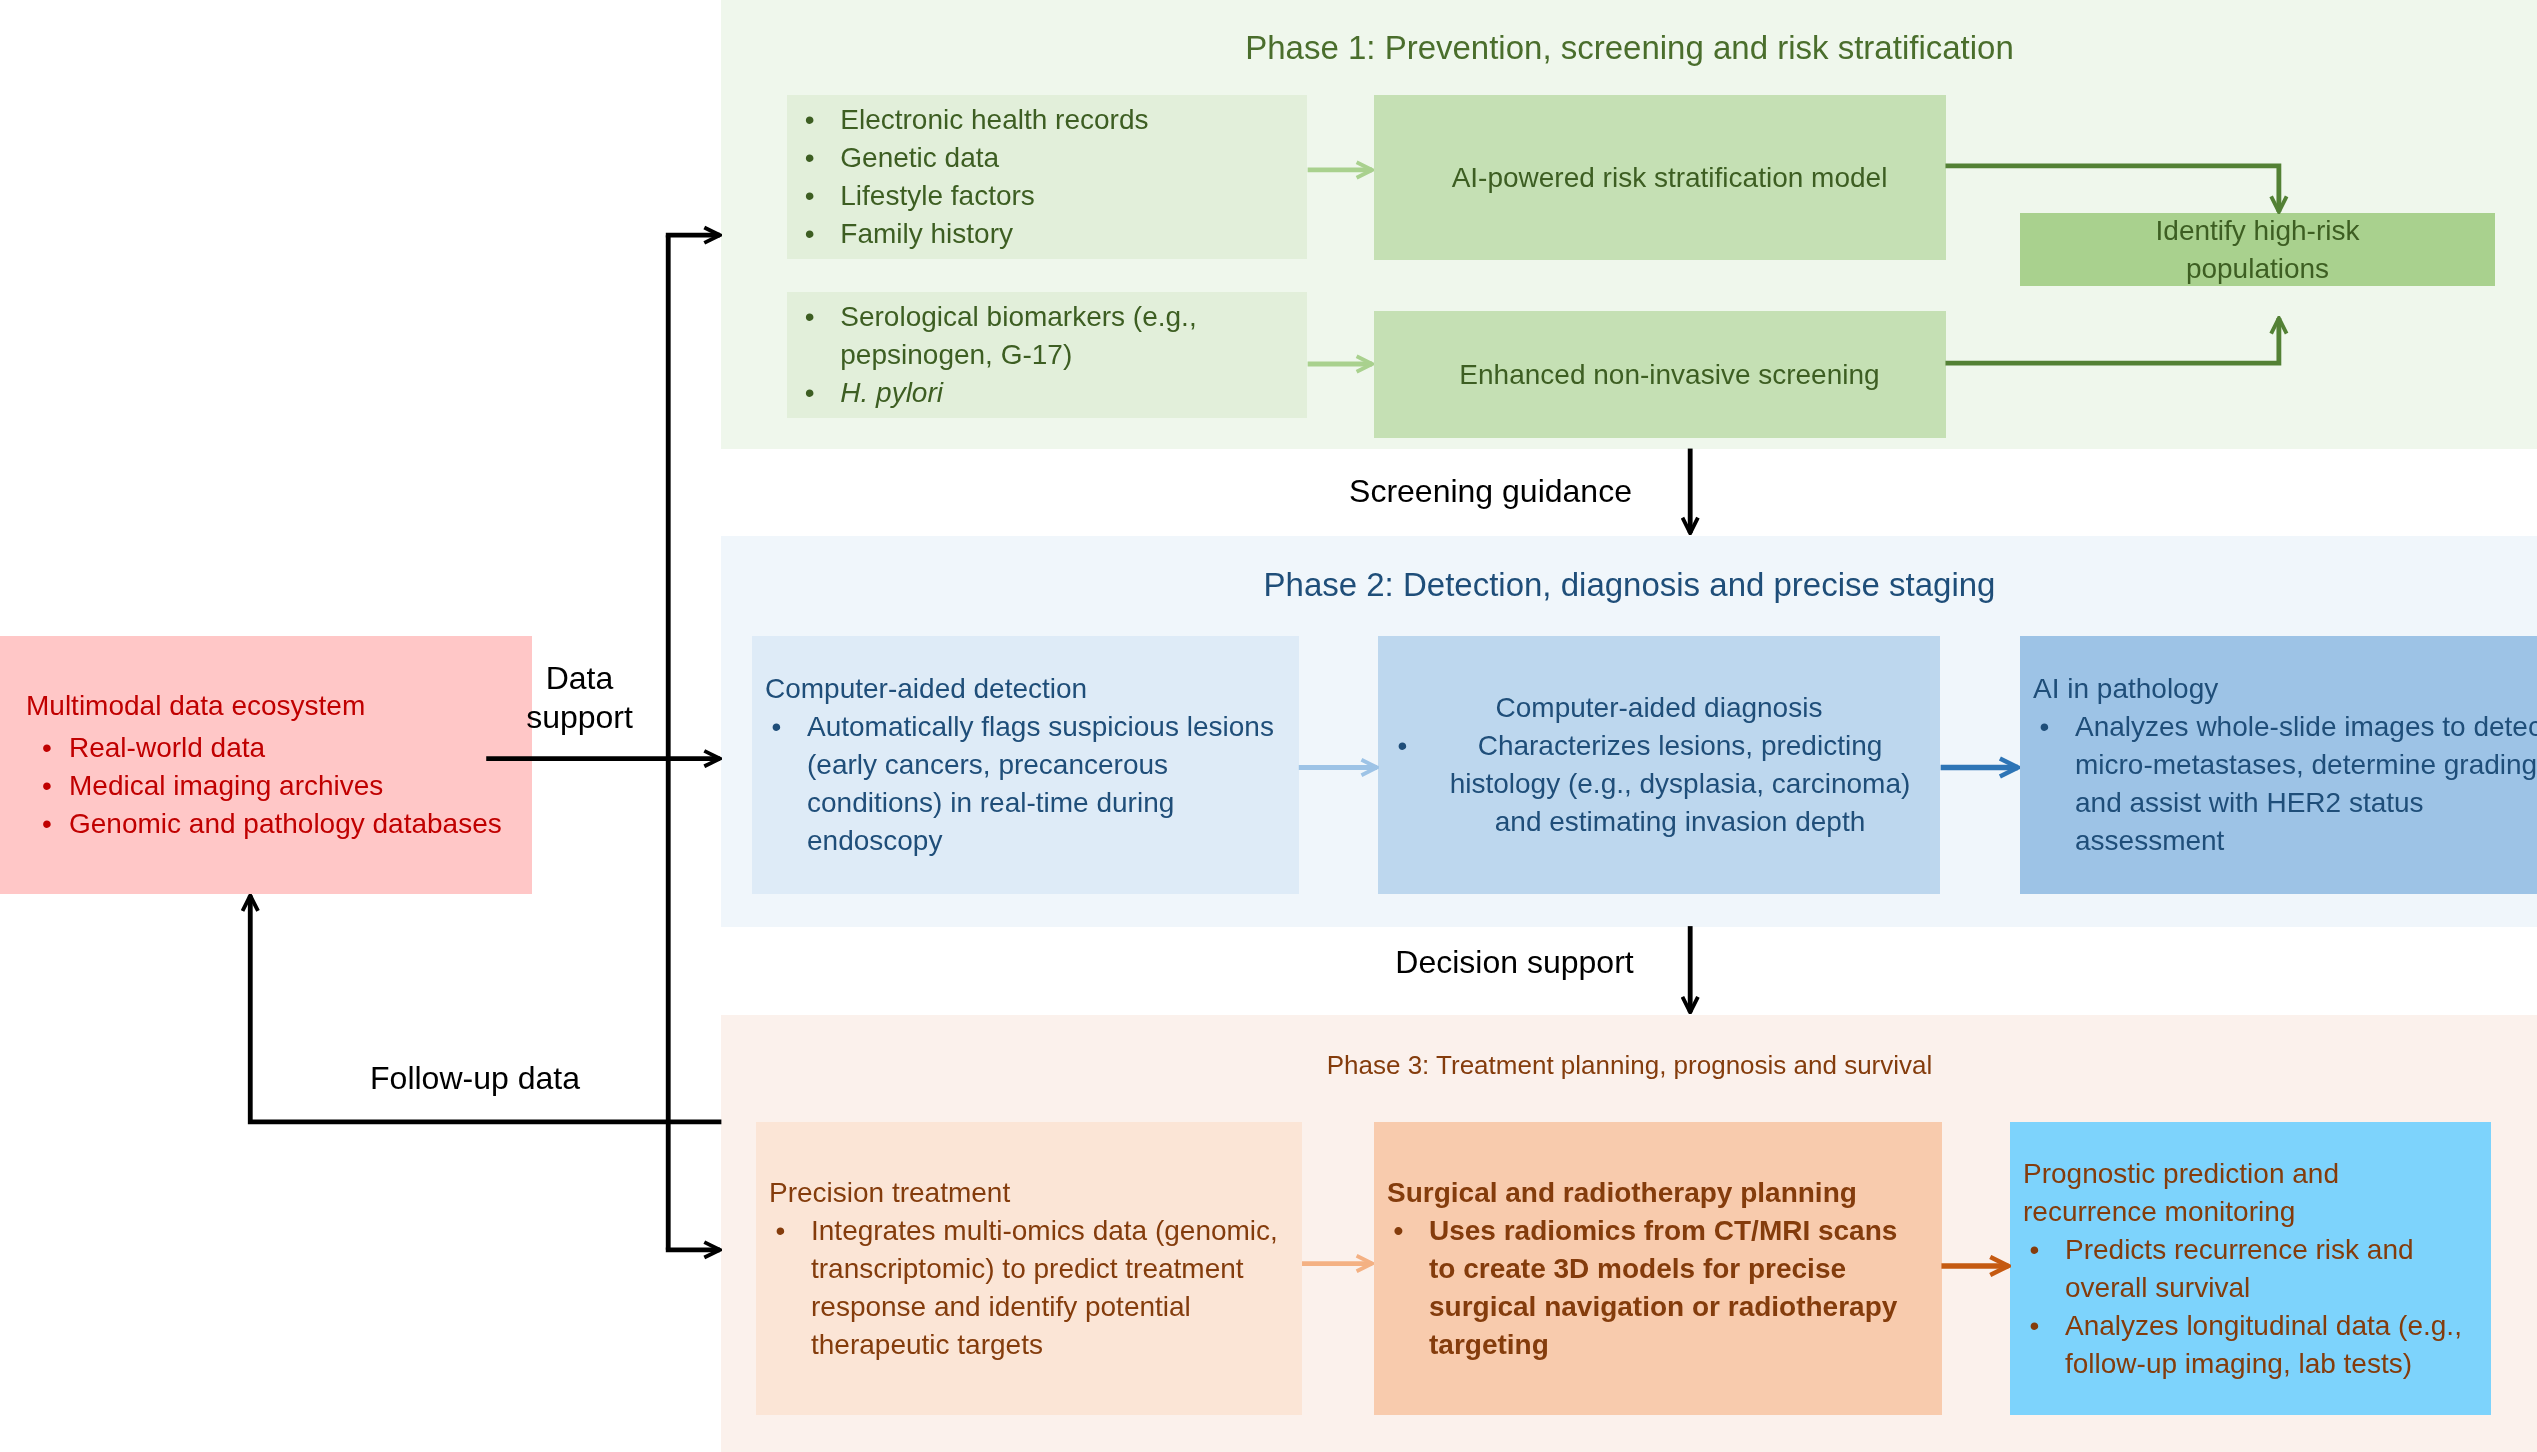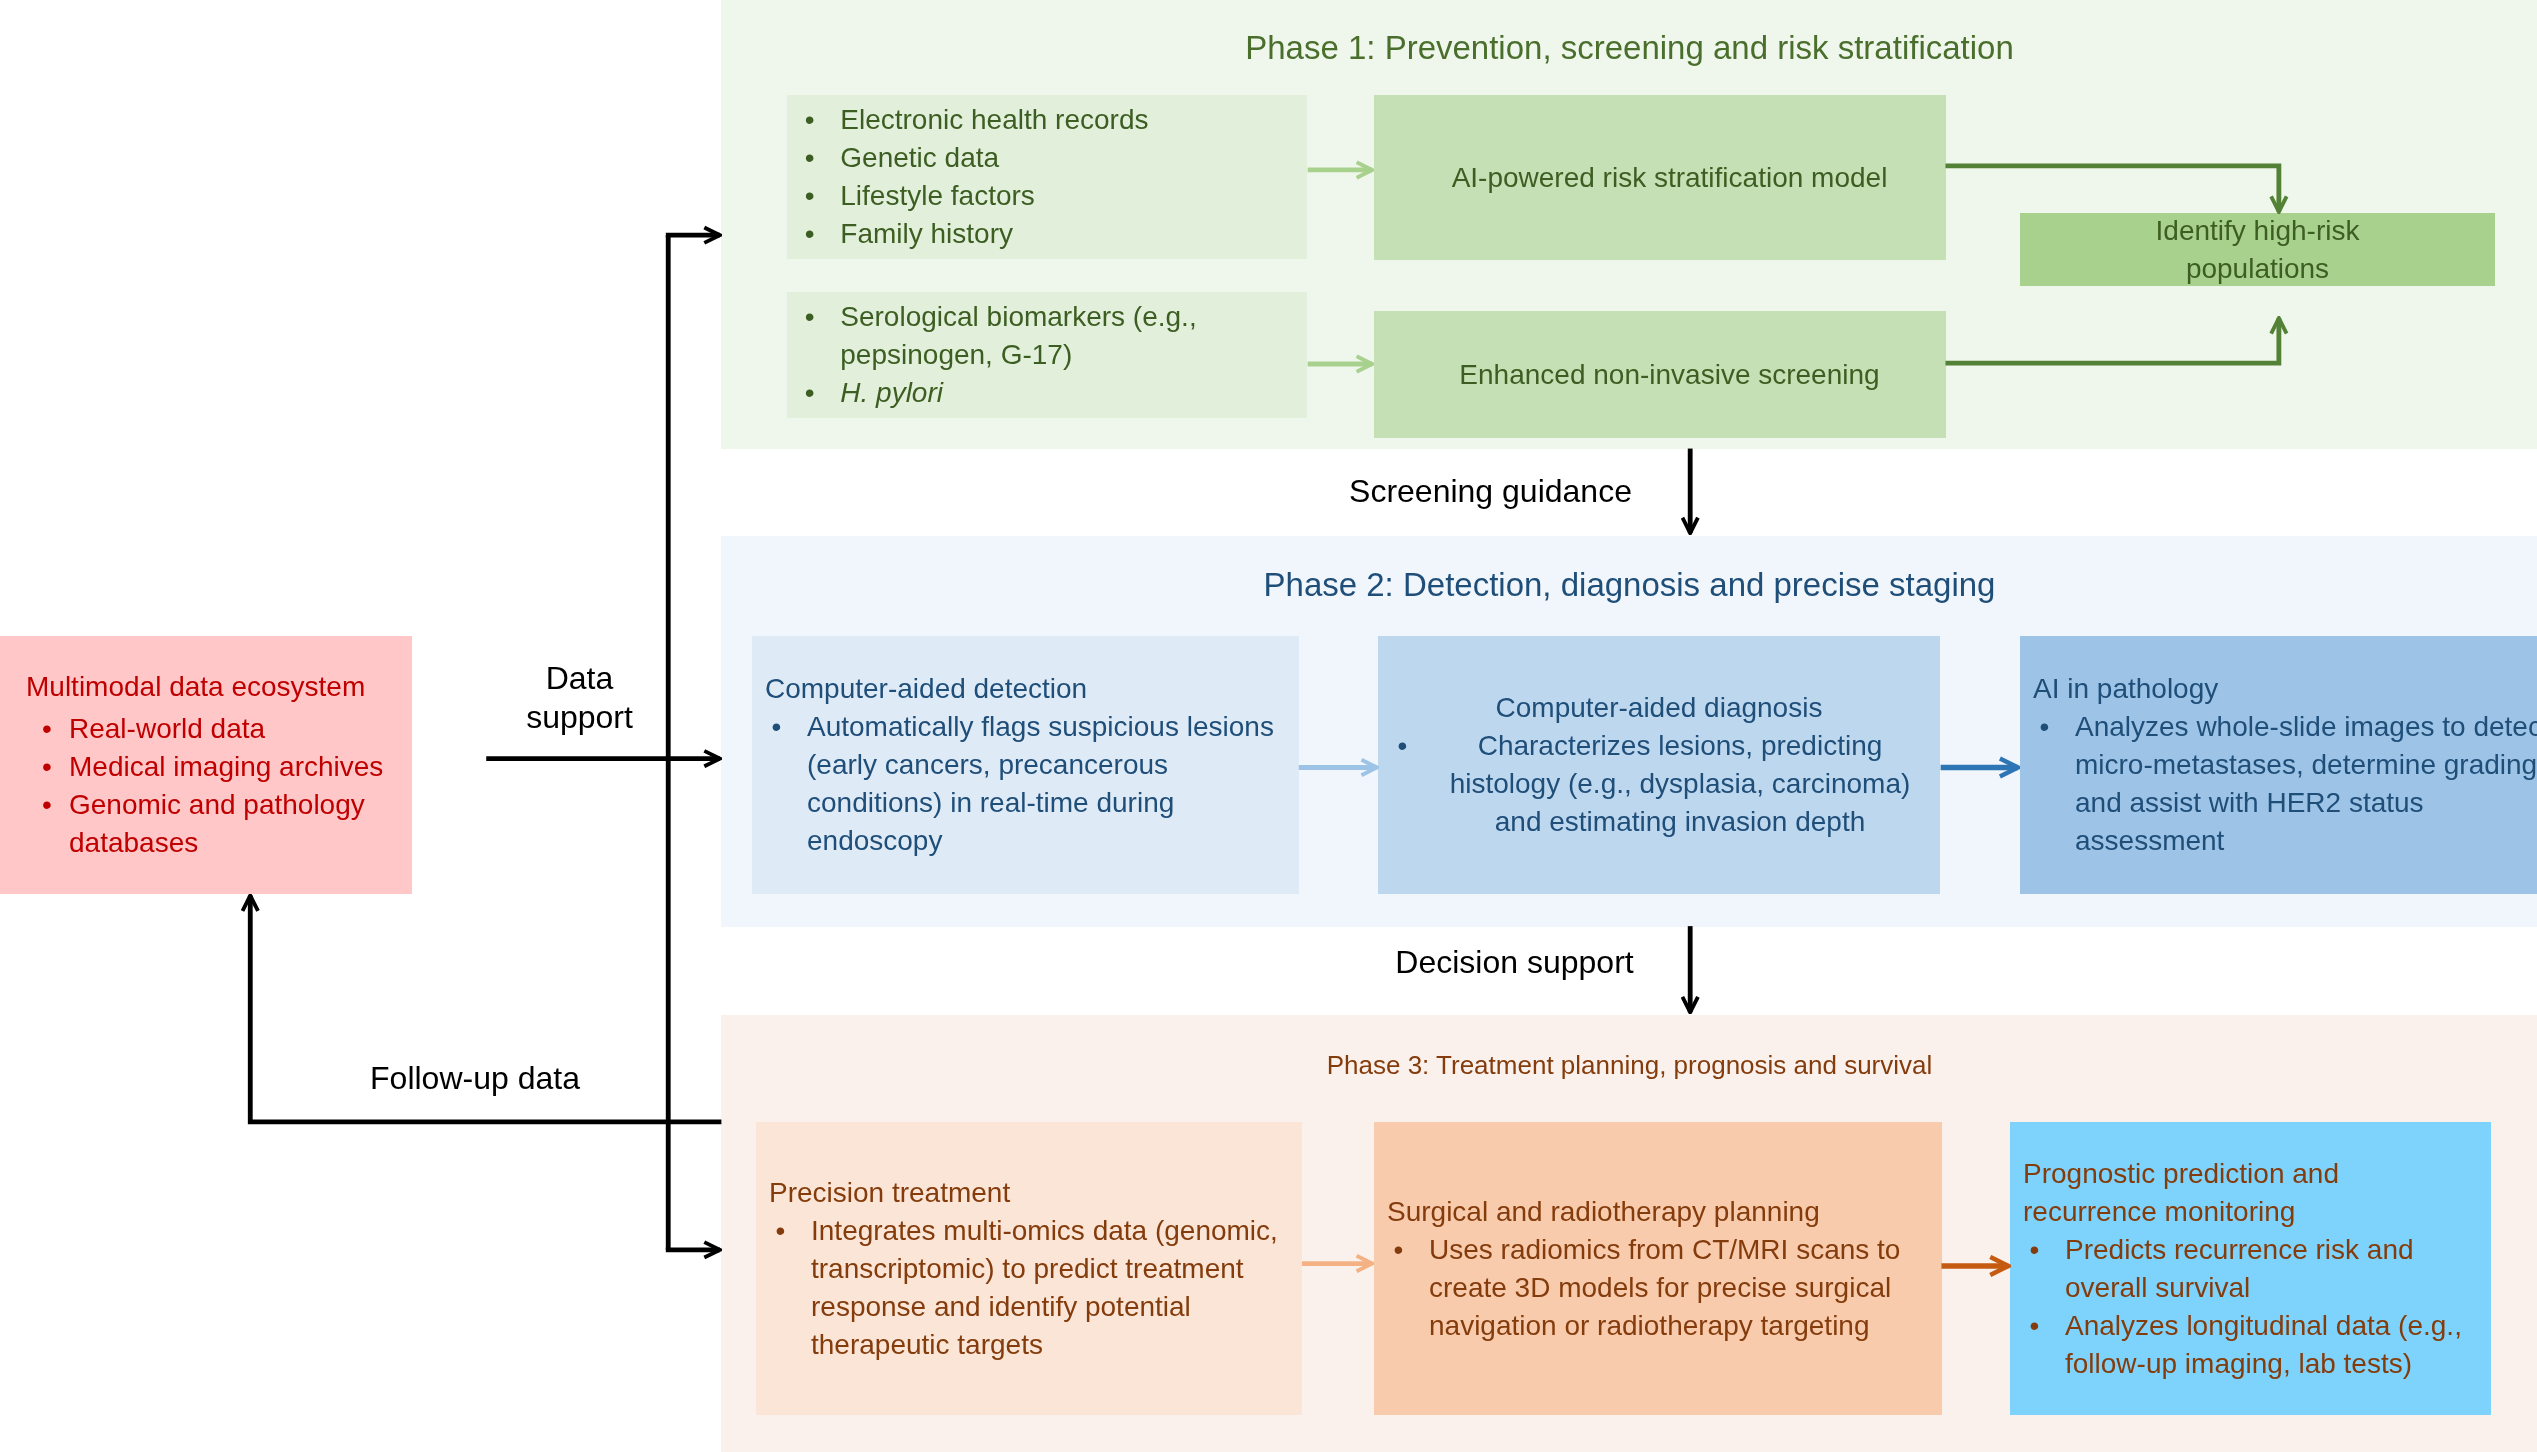--- a/index.html
+++ b/index.html
@@ -25,21 +25,21 @@
 <body>
 
 <div class="panel p1"></div>
 <div class="panel p2"></div>
 <div class="panel p3"></div>
 
 <div class="abs g-text" style="left:721px;top:29px;width:1817px;text-align:center;font-size:33px;color:#4a6e2c;">Phase 1: Prevention, screening and risk stratification</div>
 <div class="abs b-text" style="left:721px;top:566px;width:1817px;text-align:center;font-size:33px;">Phase 2: Detection, diagnosis and precise staging</div>
 <div class="abs o-text" style="left:721px;top:1050px;width:1817px;text-align:center;font-size:26px;">Phase 3: Treatment planning, prognosis and survival</div>
 
-<div class="box r-text" style="left:0;top:636px;width:412px;height:258px;background:#ffc7c7;padding:0 17.7px 0 26px;justify-content:center;">
+<div class="box r-text" style="left:0;top:636px;width:532px;height:258px;background:#ffc7c7;padding:0 17.7px 0 26px;justify-content:center;">
   <div style="margin-bottom:3.2px;">Multimodal data ecosystem</div>
   <ul style="padding-left:16px;">
     <li style="padding-left:27px;"><span class="dot" style="left:0;">•</span><span>Real-world data</span></li>
     <li style="padding-left:27px;"><span class="dot" style="left:0;">•</span><span>Medical imaging archives</span></li>
     <li style="padding-left:27px;"><span class="dot" style="left:0;">•</span><span>Genomic and pathology databases</span></li>
   </ul>
 </div>
 
 <div class="box g-text" style="left:787px;top:95px;width:520px;height:164px;background:#e2efda;padding-left:11.3px;">
   <ul>
@@ -83,21 +83,21 @@
       <li><span class="dot">•</span><span>Analyzes whole-slide images to detect micro-metastases, determine grading, and assist with HER2 status assessment</span></li>
     </ul>
 </div>
 
 <div class="box o-text" style="left:756px;top:1122px;width:546px;height:293px;background:#fbe5d6;padding:0 13px;">
   <div>Precision treatment</div>
   <ul>
       <li><span class="dot">•</span><span>Integrates multi-omics data (genomic, transcriptomic) to predict treatment response and identify potential therapeutic targets</span></li>
     </ul>
 </div>
-<div class="box o-text" style="left:1374px;top:1122px;width:568px;height:293px;background:#f8cbad;padding:16px 13px;">
+<div class="box o-text" style="left:1374px;top:1122px;width:568px;height:293px;background:#f8cbad;padding:16px 13px;font-weight:bold;">
   <div>Surgical and radiotherapy planning</div>
   <ul>
       <li><span class="dot">•</span><span>Uses radiomics from CT/MRI scans to create 3D models for precise surgical navigation or radiotherapy targeting</span></li>
     </ul>
 </div>
 <div class="box o-text" style="left:2010px;top:1122px;width:481px;height:293px;background:#7dd3fc;padding:0 13px;">
   <div>Prognostic prediction and recurrence monitoring</div>
   <ul>
     <li><span class="dot">•</span><span>Predicts recurrence risk and overall survival</span></li>
     <li><span class="dot">•</span><span>Analyzes longitudinal data (e.g., follow-up imaging, lab tests)</span></li>

